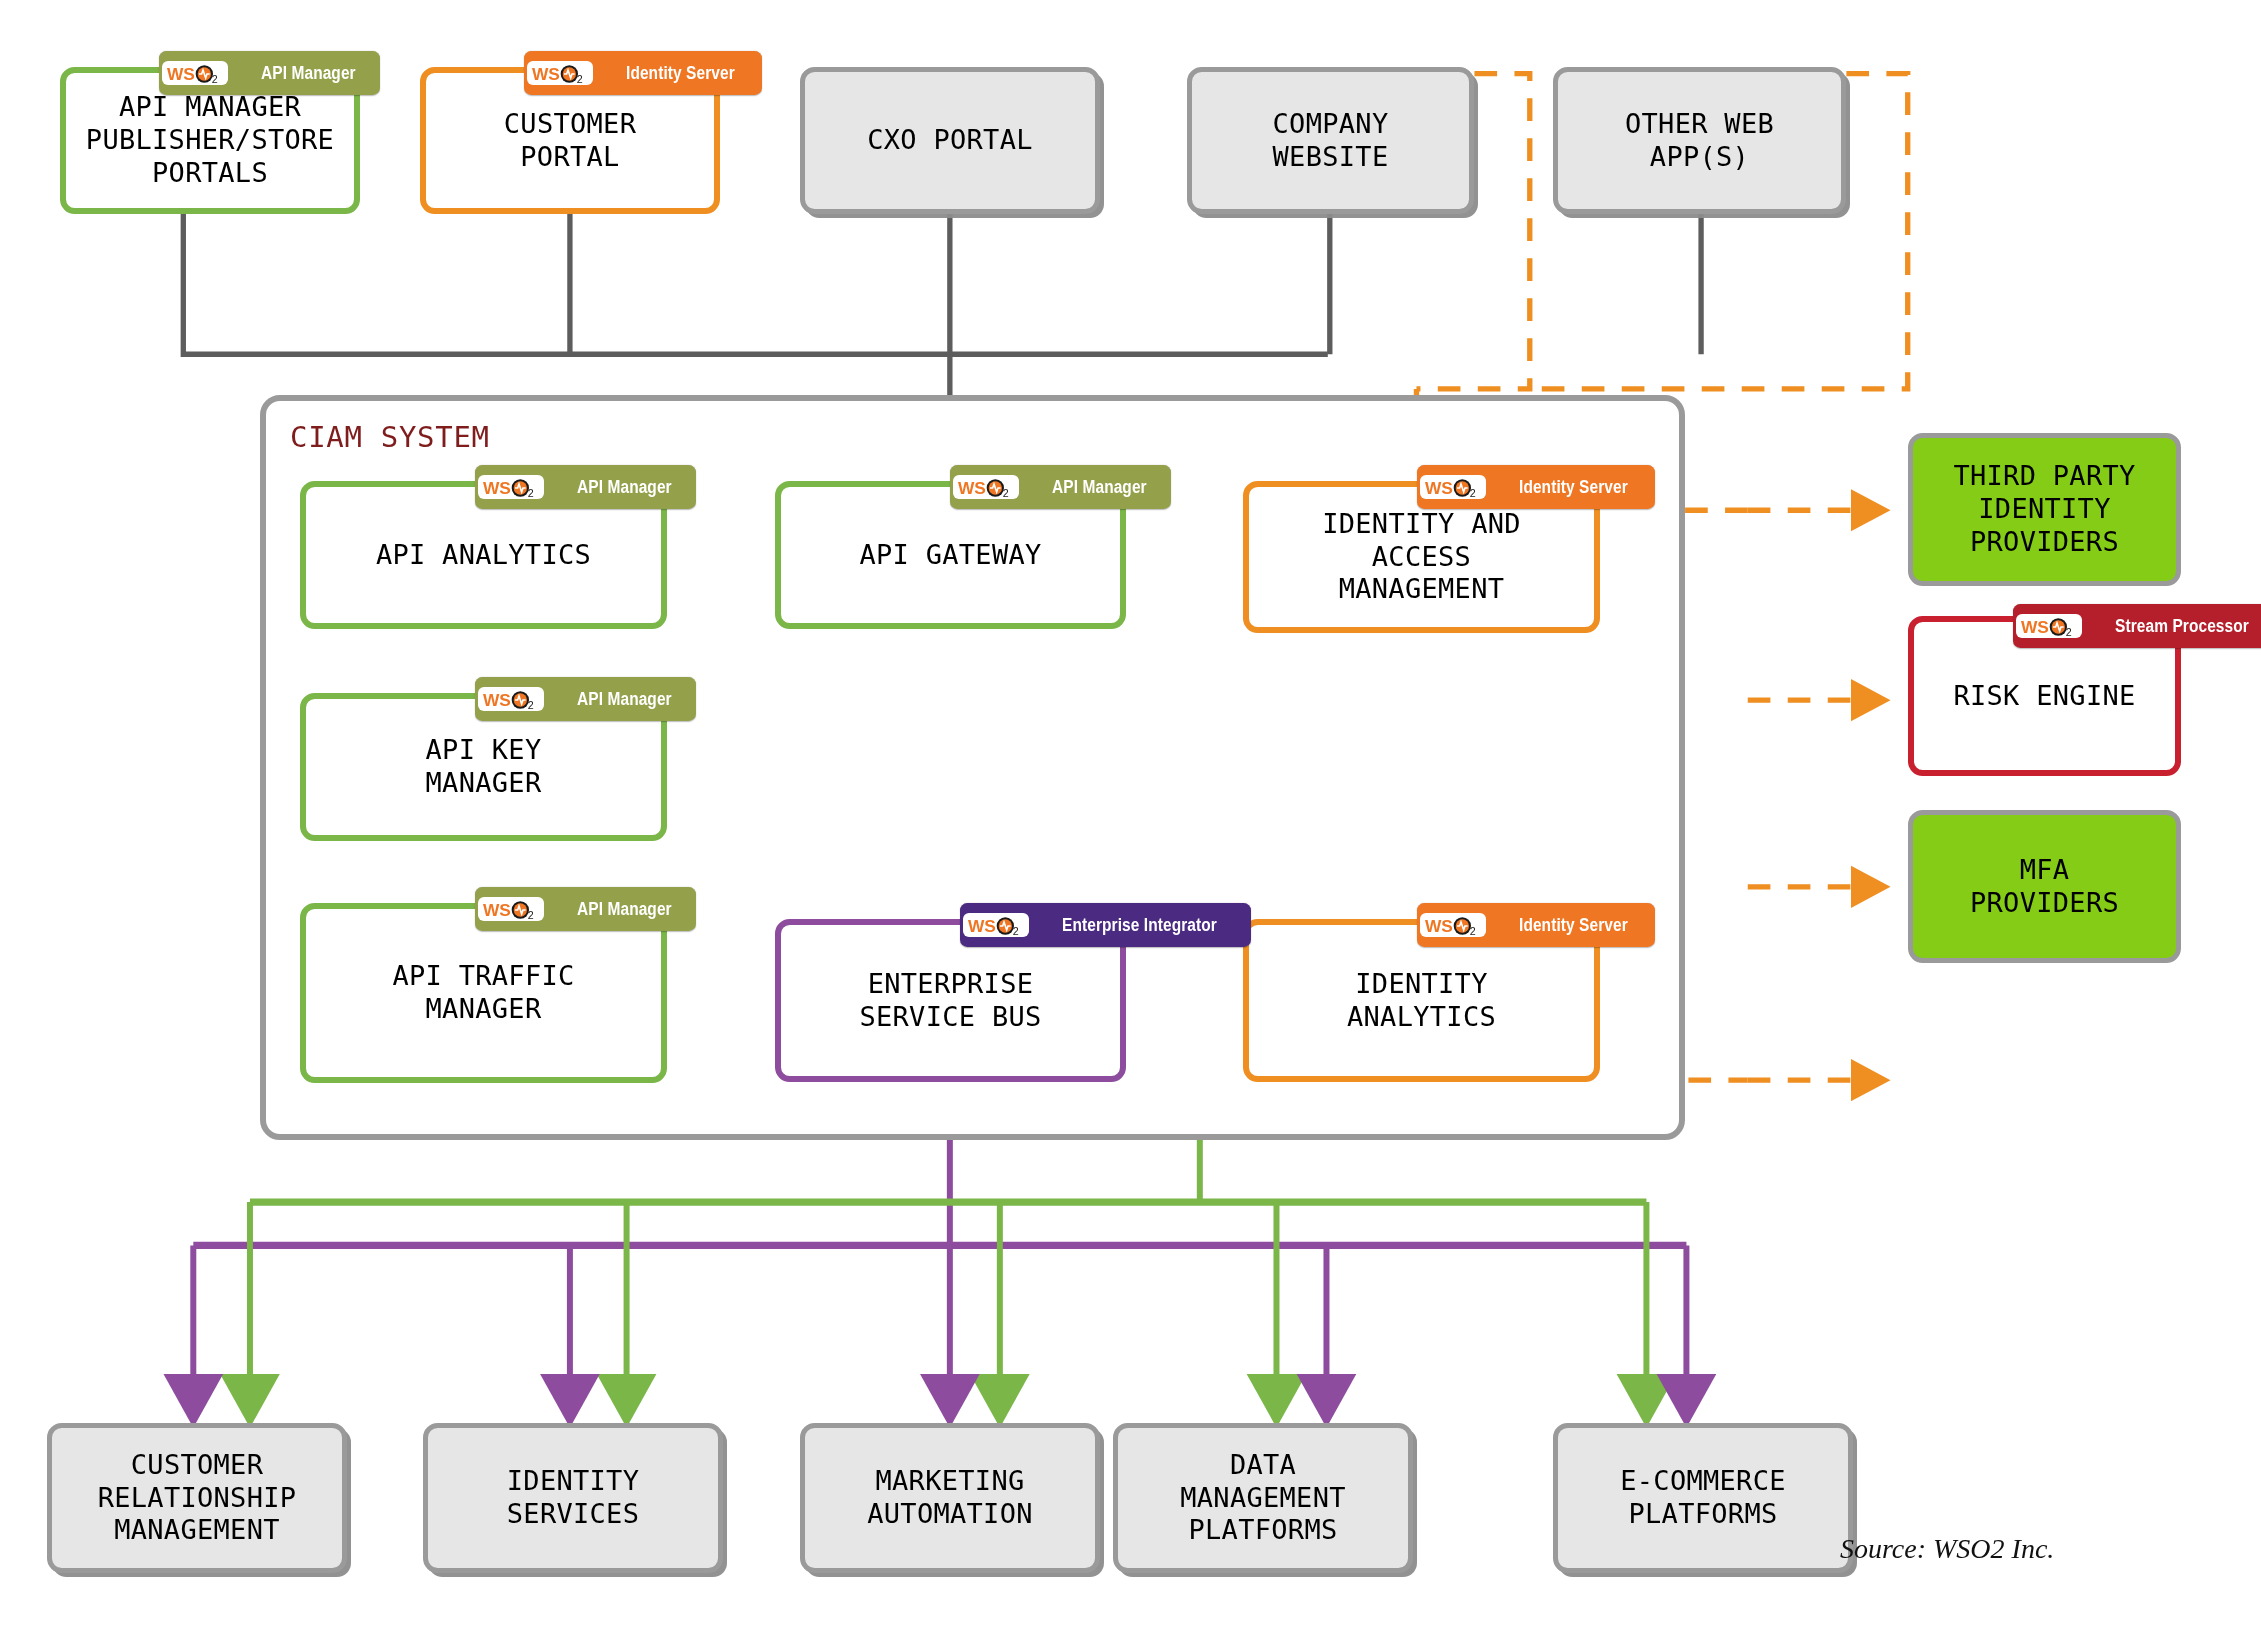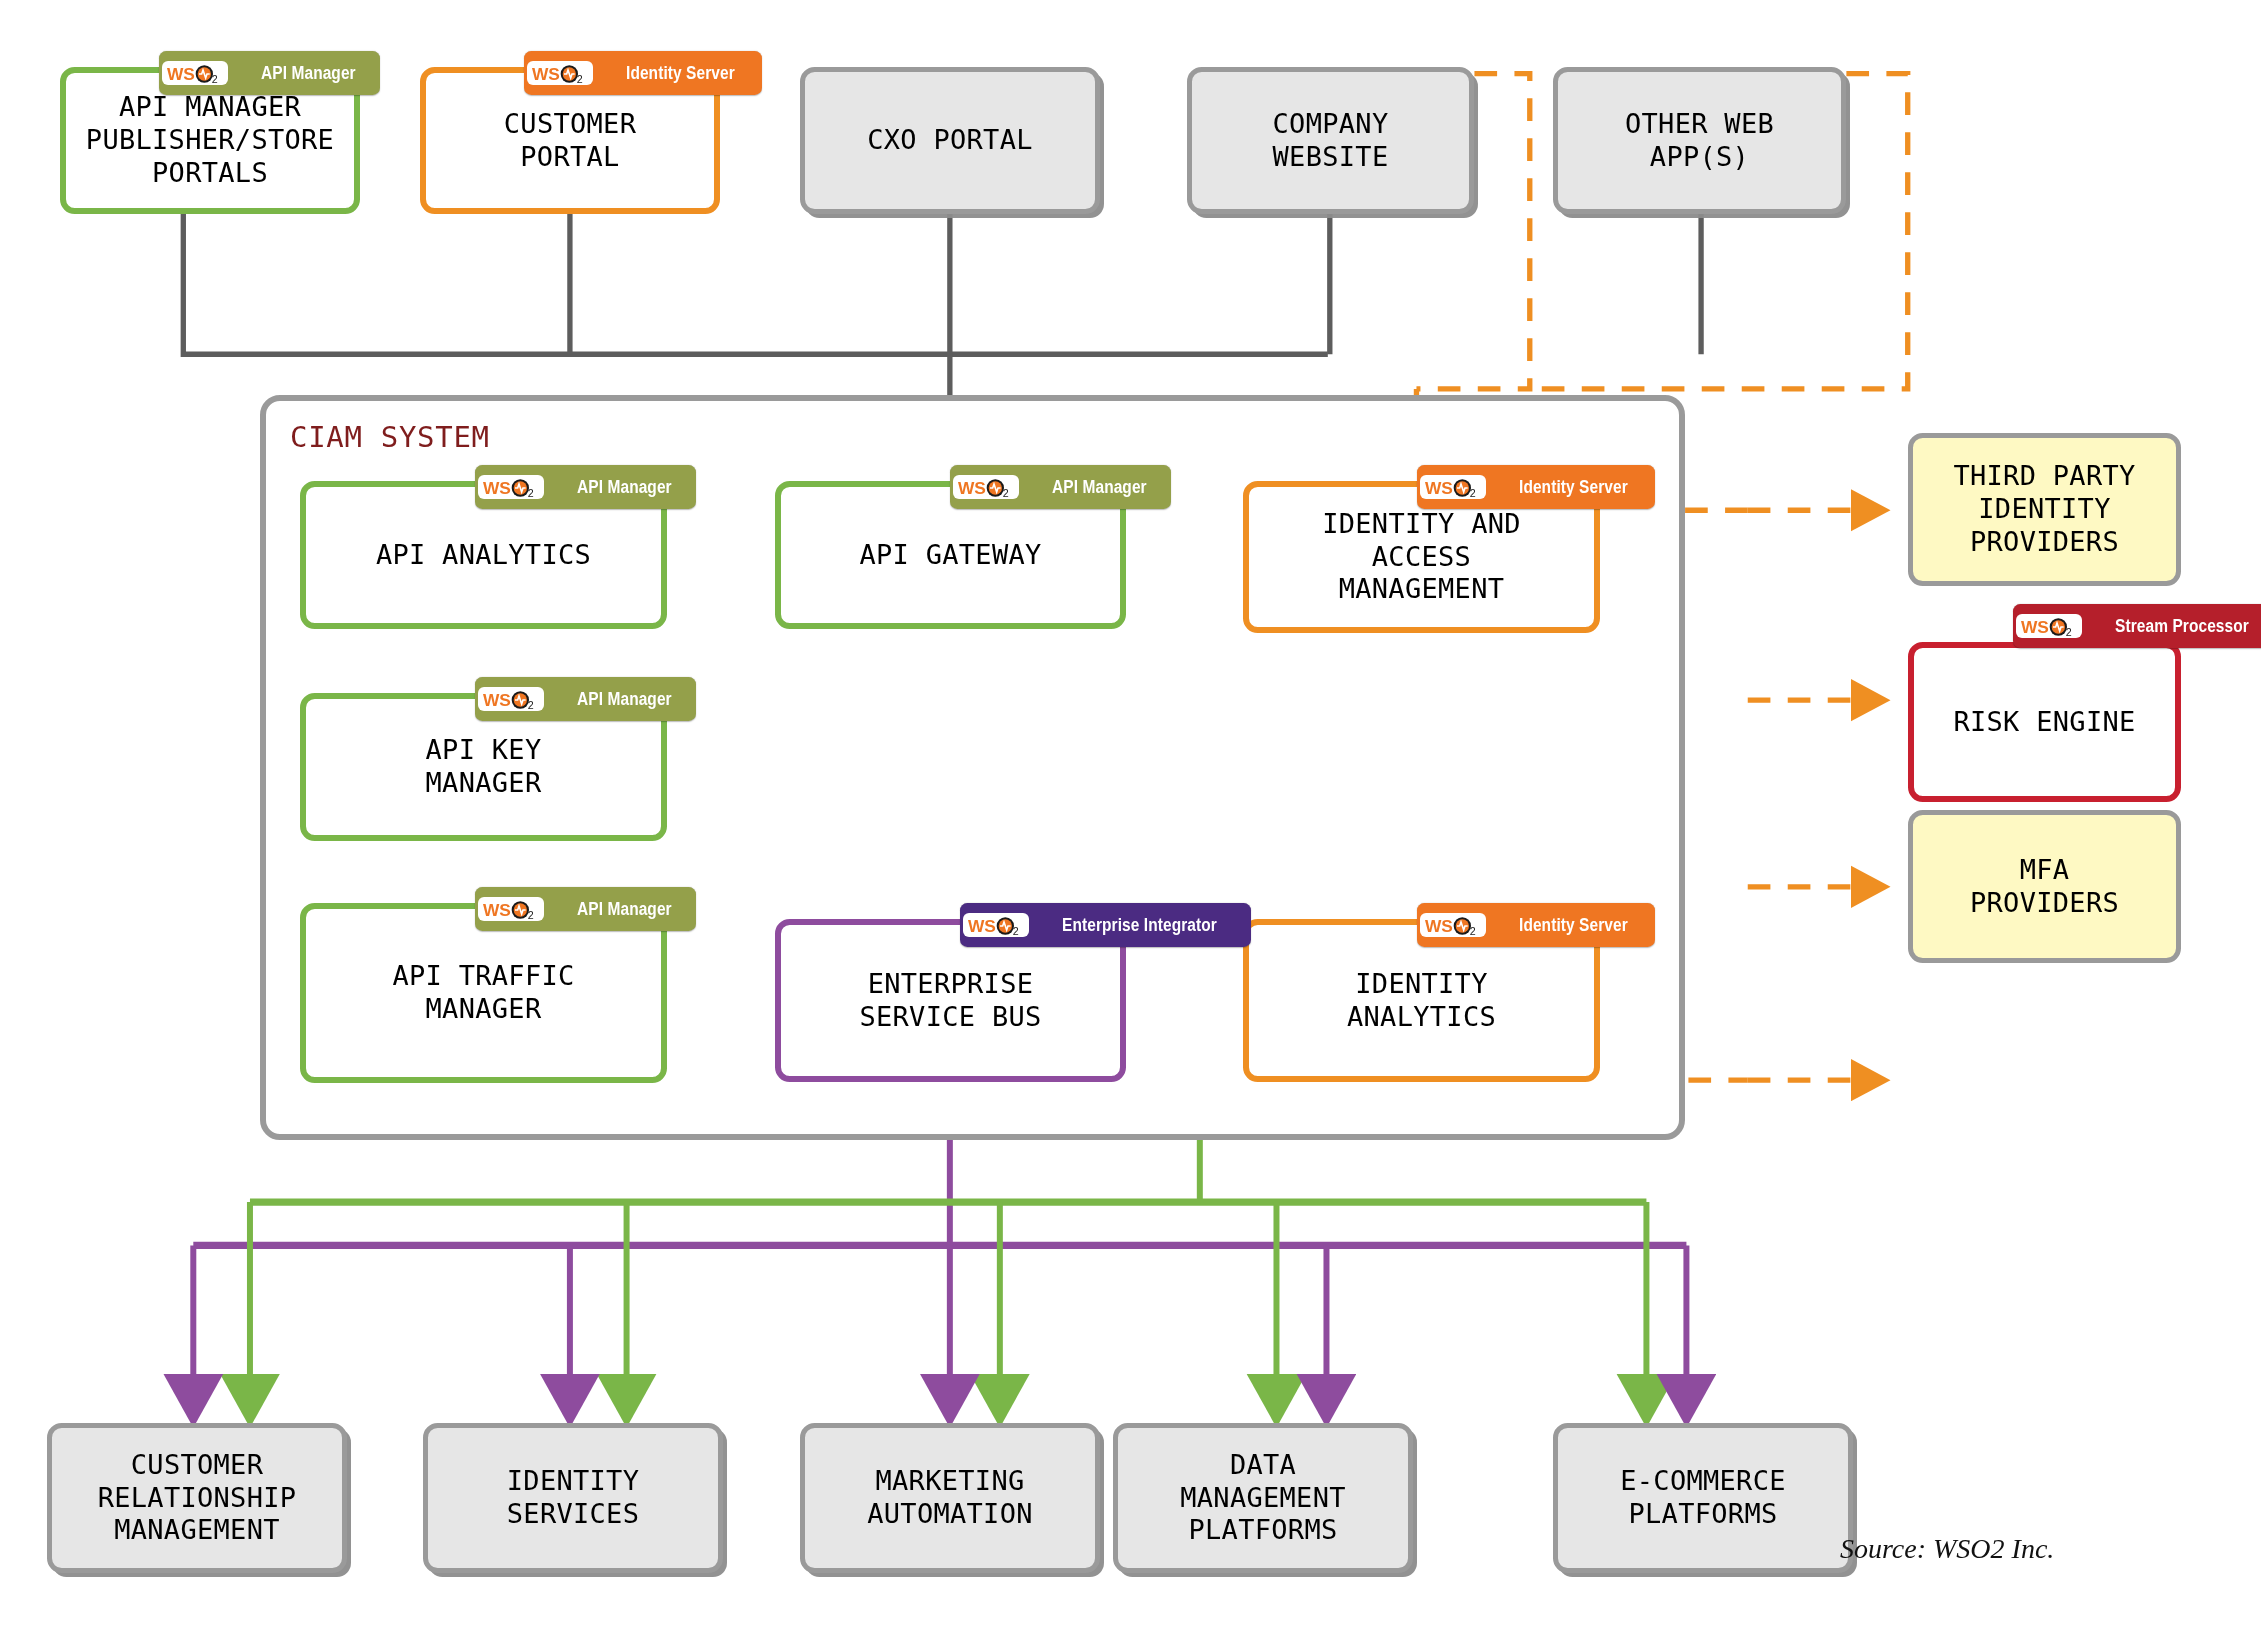--- a/index.html
+++ b/index.html
@@ -13,21 +13,21 @@
         display:flex;align-items:center;justify-content:center;text-align:center;
         background:#ffffff;}
   .node .lbl{font-size:27px;line-height:1.22;letter-spacing:0.3px;color:#000;
              font-family:"DejaVu Sans Mono","Liberation Mono",monospace;
              white-space:pre-line;padding:0 9.3px;}
 
   
   .gray{background:#e6e6e6;border:5.3px solid #9a9a9a;
         box-shadow:4.7px 4.7px 0 -0.7px rgba(140,140,140,.95);}
   
-  .plain{background:#fef9c3;border:5.3px solid #9a9a9a;justify-content:center;}
+  .plain{background:#84cc16;border:5.3px solid #9a9a9a;justify-content:center;}
   .green{border:6px solid #7ab648;background:#fff;}
   .orange{border:6px solid #ef8f22;background:#fff;}
   .purple{border:6px solid #8e4c9e;background:#fff;}
   .red{border:6px solid #c8202f;background:#fff;}
 
   
   #ciam{position:absolute;border:6px solid #9a9a9a;border-radius:20px;background:#fff;}
   #ciam-title{position:absolute;font-size:29px;color:#7f1d1d;letter-spacing:0.7px;
               font-family:"DejaVu Sans Mono","Liberation Mono",monospace;}
 
@@ -302,21 +302,21 @@
     </span>
     <span class="ptxt">Identity Server</span>
   </div>
 
   <div class="node plain" style="left:1908px;top:433px;width:273px;height:153px;">
     <span class="lbl">THIRD PARTY
 IDENTITY
 PROVIDERS</span>
   </div>
 
-  <div class="node red" style="left:1908px;top:642px;width:273px;height:160px;align-items:center;">
+  <div class="node red" style="left:1908px;top:616px;width:273px;height:160px;align-items:center;">
     <span class="lbl">RISK ENGINE</span>
   </div>
   <div class="badge b-red" style="left:2013px;top:604px;">
     <span class="logo">
       <svg width="56" height="20" viewBox="0 0 84 30">
         <text x="0" y="24" font-family="Liberation Sans, sans-serif" font-size="26" font-weight="bold" fill="#ef7622">WS</text>
         <circle cx="56" cy="15" r="13" fill="#1a1a1a"></circle>
           <circle cx="56" cy="15" r="10" fill="#ef7622"></circle>
         <path d="M48,15 L52,15 L54,9 L58,21 L60,15 L64,15" fill="none" stroke="#ffffff" stroke-width="2.4"></path>
         <text x="67" y="28" font-family="Liberation Sans, sans-serif" font-size="16" fill="#1a1a1a">2</text>

